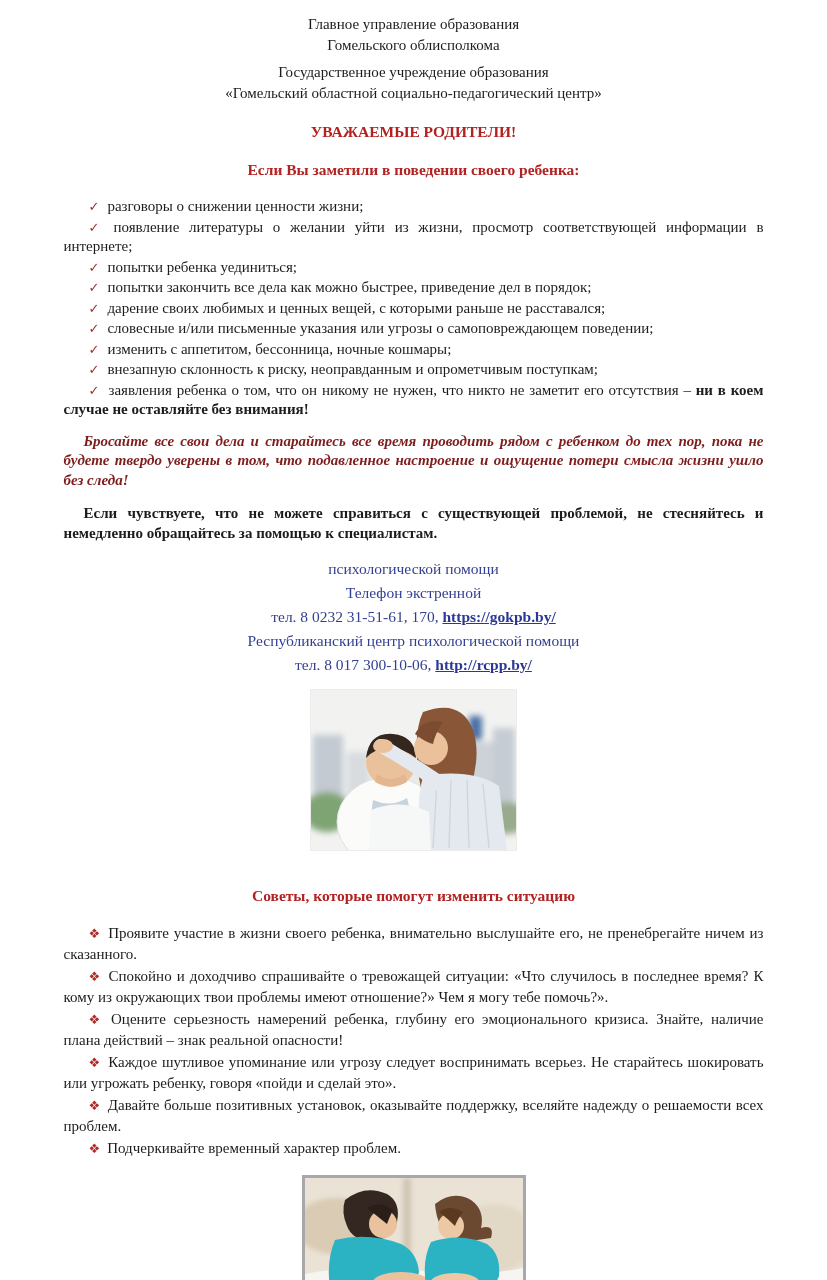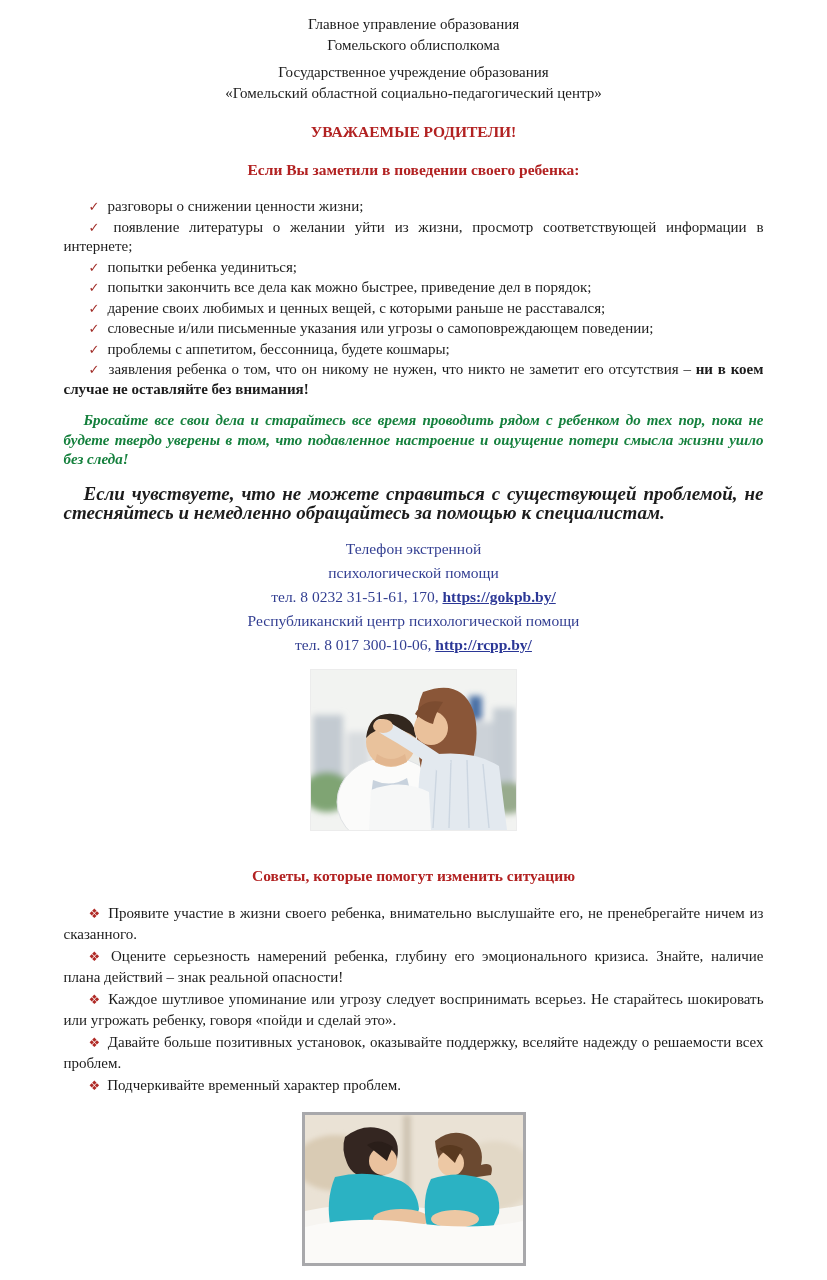--- a/index.html
+++ b/index.html
@@ -14,24 +14,24 @@
   .title-block{margin-top:9px;}
   .red-title{text-align:center;font-weight:bold;font-size:15.5px;line-height:21px;margin:17px;color:#b22222;}
 
   .check-list{margin-top:3px;}
   .check-item{margin:0 0 1px 0;text-indent:25px;text-align:justify;
               font-size:15px;line-height:19.5px;}
   .check{color:#a12d28;font-family:"DejaVu Sans",sans-serif;font-size:13px;
          padding-right:8px;font-weight:bold;}
   .check-item b{white-space:normal;}
 
-  .red-em{margin:12px 0 0;color:#15803d;font-weight:bold;font-style:italic;
+  .red-em{margin:12px 0 0;color:#7f1d1d;font-weight:bold;font-style:italic;
           text-align:justify;text-indent:20px;font-size:15px;line-height:19.5px;}
-  .black-em{margin:14px 0 0;color:#1c1c1c;font-weight:bold;font-style:italic;
-            text-align:justify;text-indent:20px;font-size:19px;line-height:19.5px;}
+  .black-em{margin:14px 0 0;color:#1c1c1c;font-weight:bold;
+            text-align:justify;text-indent:20px;font-size:15px;line-height:19.5px;}
 
   .hotline{margin-top:14px;text-align:center;color:#333f92;font-size:15.5px;line-height:24px;}
   .hotline p{margin:0;}
   .link{font-weight:bold;text-decoration:underline;color:#2b3796;cursor:pointer;}
 
   figure{margin:0;}
   .photo1{display:block;margin:12px auto 0;width:205px;height:160px;border:1px solid #ececec;}
   .photo2-frame{margin:16px auto 0;width:218px;height:148px;border:3px solid #a8a8ab;
                 background:#fff;}
   .photo2-frame svg{display:block;}
@@ -62,30 +62,31 @@
       <p class="red-title">Если Вы заметили в поведении своего ребенка:</p>
     </div>
 
     <div class="check-list">
       <p class="check-item"><span class="check">✓</span><span>разговоры о снижении ценности жизни;</span></p>
       <p class="check-item"><span class="check">✓</span><span>появление литературы о желании уйти из жизни, просмотр соответствующей информации в интернете;</span></p>
       <p class="check-item"><span class="check">✓</span><span>попытки ребенка уединиться;</span></p>
       <p class="check-item"><span class="check">✓</span><span>попытки закончить все дела как можно быстрее, приведение дел в порядок;</span></p>
       <p class="check-item"><span class="check">✓</span><span>дарение своих любимых и ценных вещей, с которыми раньше не расставался;</span></p>
       <p class="check-item"><span class="check">✓</span><span>словесные и/или письменные указания или угрозы о самоповреждающем поведении;</span></p>
-      <p class="check-item"><span class="check">✓</span><span>проблемы с аппетитом, бессонница, будете кошмары;</span></p>
+      <p class="check-item"><span class="check">✓</span><span>изменить с аппетитом, бессонница, ночные кошмары;</span></p>
+      <p class="check-item"><span class="check">✓</span><span>внезапную склонность к риску, неоправданным и опрометчивым поступкам;</span></p>
       <p class="check-item"><span class="check">✓</span><span>заявления ребенка о том, что он никому не нужен, что никто не заметит его отсутствия – </span><b>ни в коем случае не оставляйте без внимания!</b></p>
     </div>
 
     <p class="red-em">Бросайте все свои дела и старайтесь все время проводить рядом с ребенком до тех пор, пока не будете твердо уверены в том, что подавленное настроение и ощущение потери смысла жизни ушло без следа!</p>
     <p class="black-em">Если чувствуете, что не можете справиться с существующей проблемой, не стесняйтесь и немедленно обращайтесь за помощью к специалистам.</p>
 
     <div class="hotline">
+      <p>психологической помощи</p>
       <p>Телефон экстренной</p>
-      <p>психологической помощи</p>
       <p><span>тел. 8 0232 31-51-61, 170, </span><a class="link">https://gokpb.by/</a></p>
       <p>Республиканский центр психологической помощи</p>
       <p><span>тел. 8 017 300-10-06, </span><a class="link">http://rcpp.by/</a></p>
     </div>
 
     <figure aria-label="Мать обнимает сына-подростка на фоне города">
       <svg class="photo1" viewBox="0 0 205 160" xmlns="http://www.w3.org/2000/svg">
         <defs>
           <filter id="b1" x="-20%" y="-20%" width="140%" height="140%">
               <feGaussianBlur stdDeviation="3"></feGaussianBlur>
@@ -122,20 +123,21 @@
         <path d="M140 92 Q108 70 78 52 Q68 46 64 52 Q62 60 74 66 Q106 84 130 104 Z" fill="#e3e9ef"></path>
         <ellipse cx="72" cy="56" rx="10" ry="7" fill="#eac19b"></ellipse>
         <path d="M60 120 Q90 108 118 122 L120 160 L58 160 Z" fill="#f6f7f7"></path>
       </svg>
     </figure>
 
     <p class="red-title advice-title">Советы, которые помогут изменить ситуацию</p>
 
     <div class="advice-list">
       <p class="advice-item"><span class="diamond">❖</span><span>Проявите участие в жизни своего ребенка, внимательно выслушайте его, не пренебрегайте ничем из сказанного.</span></p>
+      <p class="advice-item"><span class="diamond">❖</span><span>Спокойно и доходчиво спрашивайте о тревожащей ситуации: «Что случилось в последнее время? К кому из окружающих твои проблемы имеют отношение?» Чем я могу тебе помочь?».</span></p>
       <p class="advice-item"><span class="diamond">❖</span><span>Оцените серьезность намерений ребенка, глубину его эмоционального кризиса. Знайте, наличие плана действий – знак реальной опасности!</span></p>
       <p class="advice-item"><span class="diamond">❖</span><span>Каждое шутливое упоминание или угрозу следует воспринимать всерьез. Не старайтесь шокировать или угрожать ребенку, говоря «пойди и сделай это».</span></p>
       <p class="advice-item"><span class="diamond">❖</span><span>Давайте больше позитивных установок, оказывайте поддержку, вселяйте надежду о решаемости всех проблем.</span></p>
       <p class="advice-item"><span class="diamond">❖</span><span>Подчеркивайте временный характер проблем.</span></p>
     </div>
 
     <figure class="photo2-frame" aria-label="Мать и дочь в бирюзовых футболках лежат на кровати и разговаривают">
       <svg viewBox="0 0 218 148" width="218" height="148" xmlns="http://www.w3.org/2000/svg">
         <defs>
           <filter id="b2" x="-20%" y="-20%" width="140%" height="140%">

